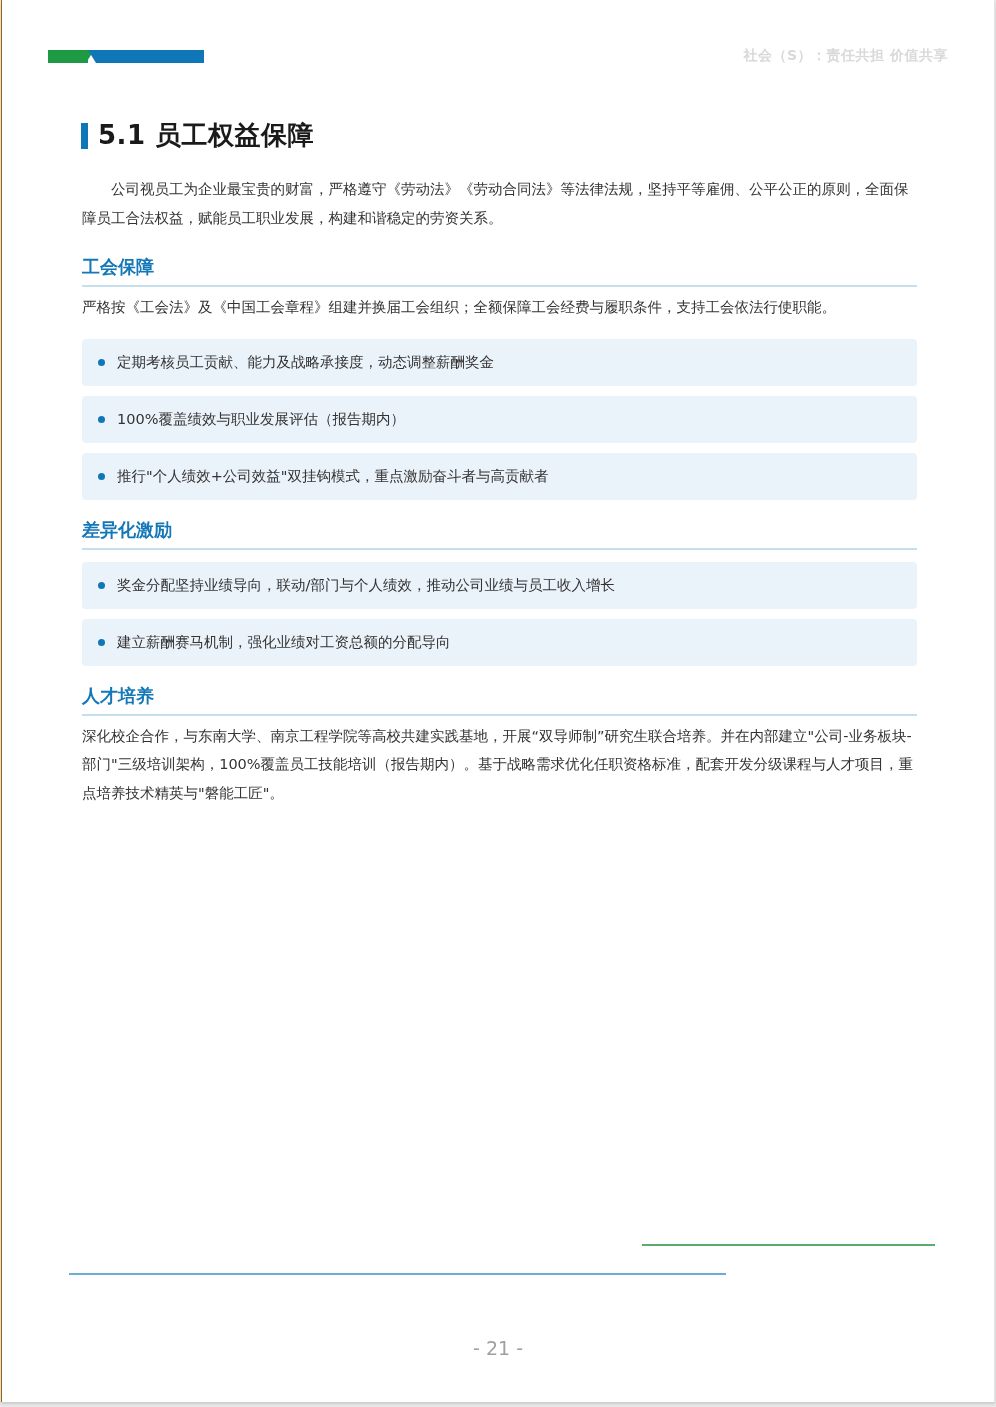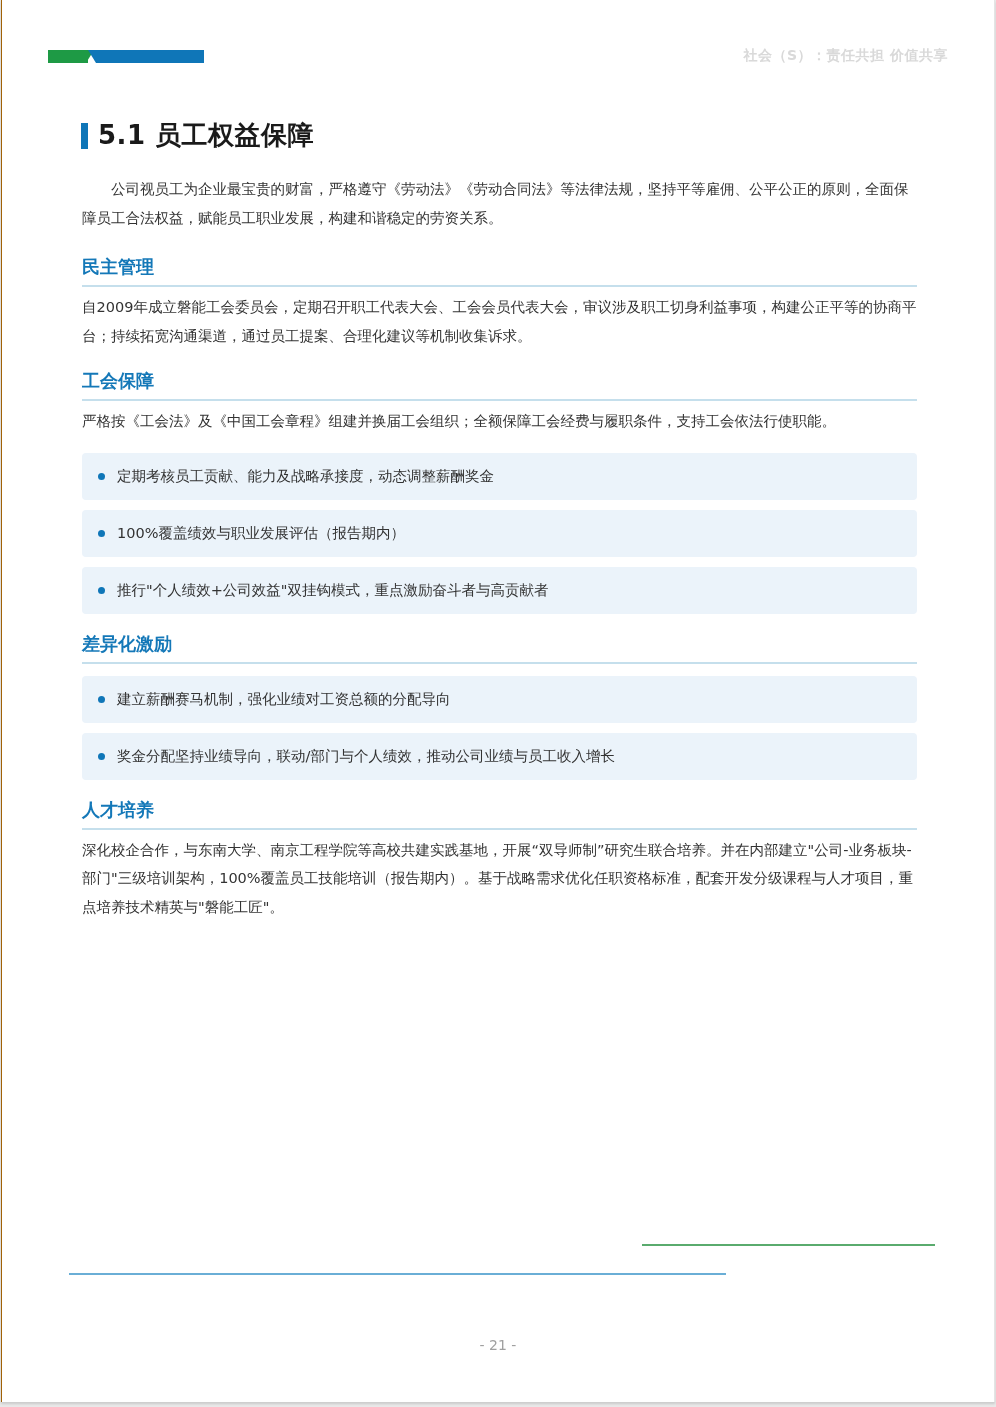--- a/index.html
+++ b/index.html
@@ -16,21 +16,21 @@
     .content { position: absolute; left: 80px; top: 175px; width: 835px; font-size: 14.5px; color: #333333; }
     .intro { line-height: 29px; text-indent: 2em; margin: 0 0 20px 0; }
     .section-head { font-size: 18px; font-weight: bold; color: #1478b8; padding-bottom: 4px; border-bottom: 2px solid #c5dfec; margin-bottom: 6px; line-height: 28px; }
     .para { line-height: 28.5px; margin: 0 0 17px 0; }
     .bullet-box { background: #ebf3fa; border-radius: 4px; height: 47px; display: flex; align-items: center; margin-top: 10px; padding-left: 16px; }
     .bullet-box .dot { width: 7px; height: 7px; border-radius: 50%; background: #0f76b8; margin-right: 12px; flex: none; }
     .bullet-list { margin-bottom: 16px; margin-top: 12px; }
     .bullet-list .bullet-box:first-child { margin-top: 0; }
     .deco-line-green { position: absolute; left: 640px; top: 1244px; width: 293px; height: 2px; background: #5aab6e; }
     .deco-line-blue { position: absolute; left: 67px; top: 1273px; width: 657px; height: 2px; background: #6aaed6; }
-    .page-num { position: absolute; top: 1337px; left: 0; width: 100%; text-align: center; font-size: 14px; color: #a0a0a0; }
+    .page-num { position: absolute; top: 1337px; left: 0; width: 100%; text-align: center; font-size: 19px; color: #a0a0a0; }
   </style>
 </head>
 <body>
 
 <div class="page">
 
   <div class="top-bar">
     <div class="green"></div>
     <div class="green-tip"></div>
     <div class="blue"></div>
@@ -40,24 +40,20 @@
 
   <div class="title-wrap">
     <div class="title-mark"></div>
     <div class="title">5.1 员工权益保障</div>
   </div>
 
   <div class="content">
     <p class="intro">公司视员工为企业最宝贵的财富，严格遵守《劳动法》《劳动合同法》等法律法规，坚持平等雇佣、公平公正的原则，全面保障员工合法权益，赋能员工职业发展，构建和谐稳定的劳资关系。</p>
 
 
-    <div>
-      <div class="section-head">民主管理</div>
-      <p class="para">自2009年成立磐能工会委员会，定期召开职工代表大会、工会会员代表大会，审议涉及职工切身利益事项，构建公正平等的协商平台；持续拓宽沟通渠道，通过员工提案、合理化建议等机制收集诉求。</p>
-    </div>
 
     <div>
       <div class="section-head">工会保障</div>
       <p class="para">严格按《工会法》及《中国工会章程》组建并换届工会组织；全额保障工会经费与履职条件，支持工会依法行使职能。</p>
     </div>
 
     <div>
       <div class="bullet-list">
         <div class="bullet-box">
           <span class="dot"></span>
@@ -72,25 +68,25 @@
           <span>推行"个人绩效+公司效益"双挂钩模式，重点激励奋斗者与高贡献者</span>
         </div>
       </div>
     </div>
 
     <div>
       <div class="section-head">差异化激励</div>
       <div class="bullet-list">
         <div class="bullet-box">
           <span class="dot"></span>
-          <span>建立薪酬赛马机制，强化业绩对工资总额的分配导向</span>
+          <span>奖金分配坚持业绩导向，联动/部门与个人绩效，推动公司业绩与员工收入增长</span>
         </div>
         <div class="bullet-box">
           <span class="dot"></span>
-          <span>奖金分配坚持业绩导向，联动/部门与个人绩效，推动公司业绩与员工收入增长</span>
+          <span>建立薪酬赛马机制，强化业绩对工资总额的分配导向</span>
         </div>
       </div>
     </div>
 
     <div>
       <div class="section-head">人才培养</div>
       <p class="para">深化校企合作，与东南大学、南京工程学院等高校共建实践基地，开展“双导师制”研究生联合培养。并在内部建立"公司-业务板块-部门"三级培训架构，100%覆盖员工技能培训（报告期内）。基于战略需求优化任职资格标准，配套开发分级课程与人才项目，重点培养技术精英与"磐能工匠"。</p>
     </div>
   </div>
 

